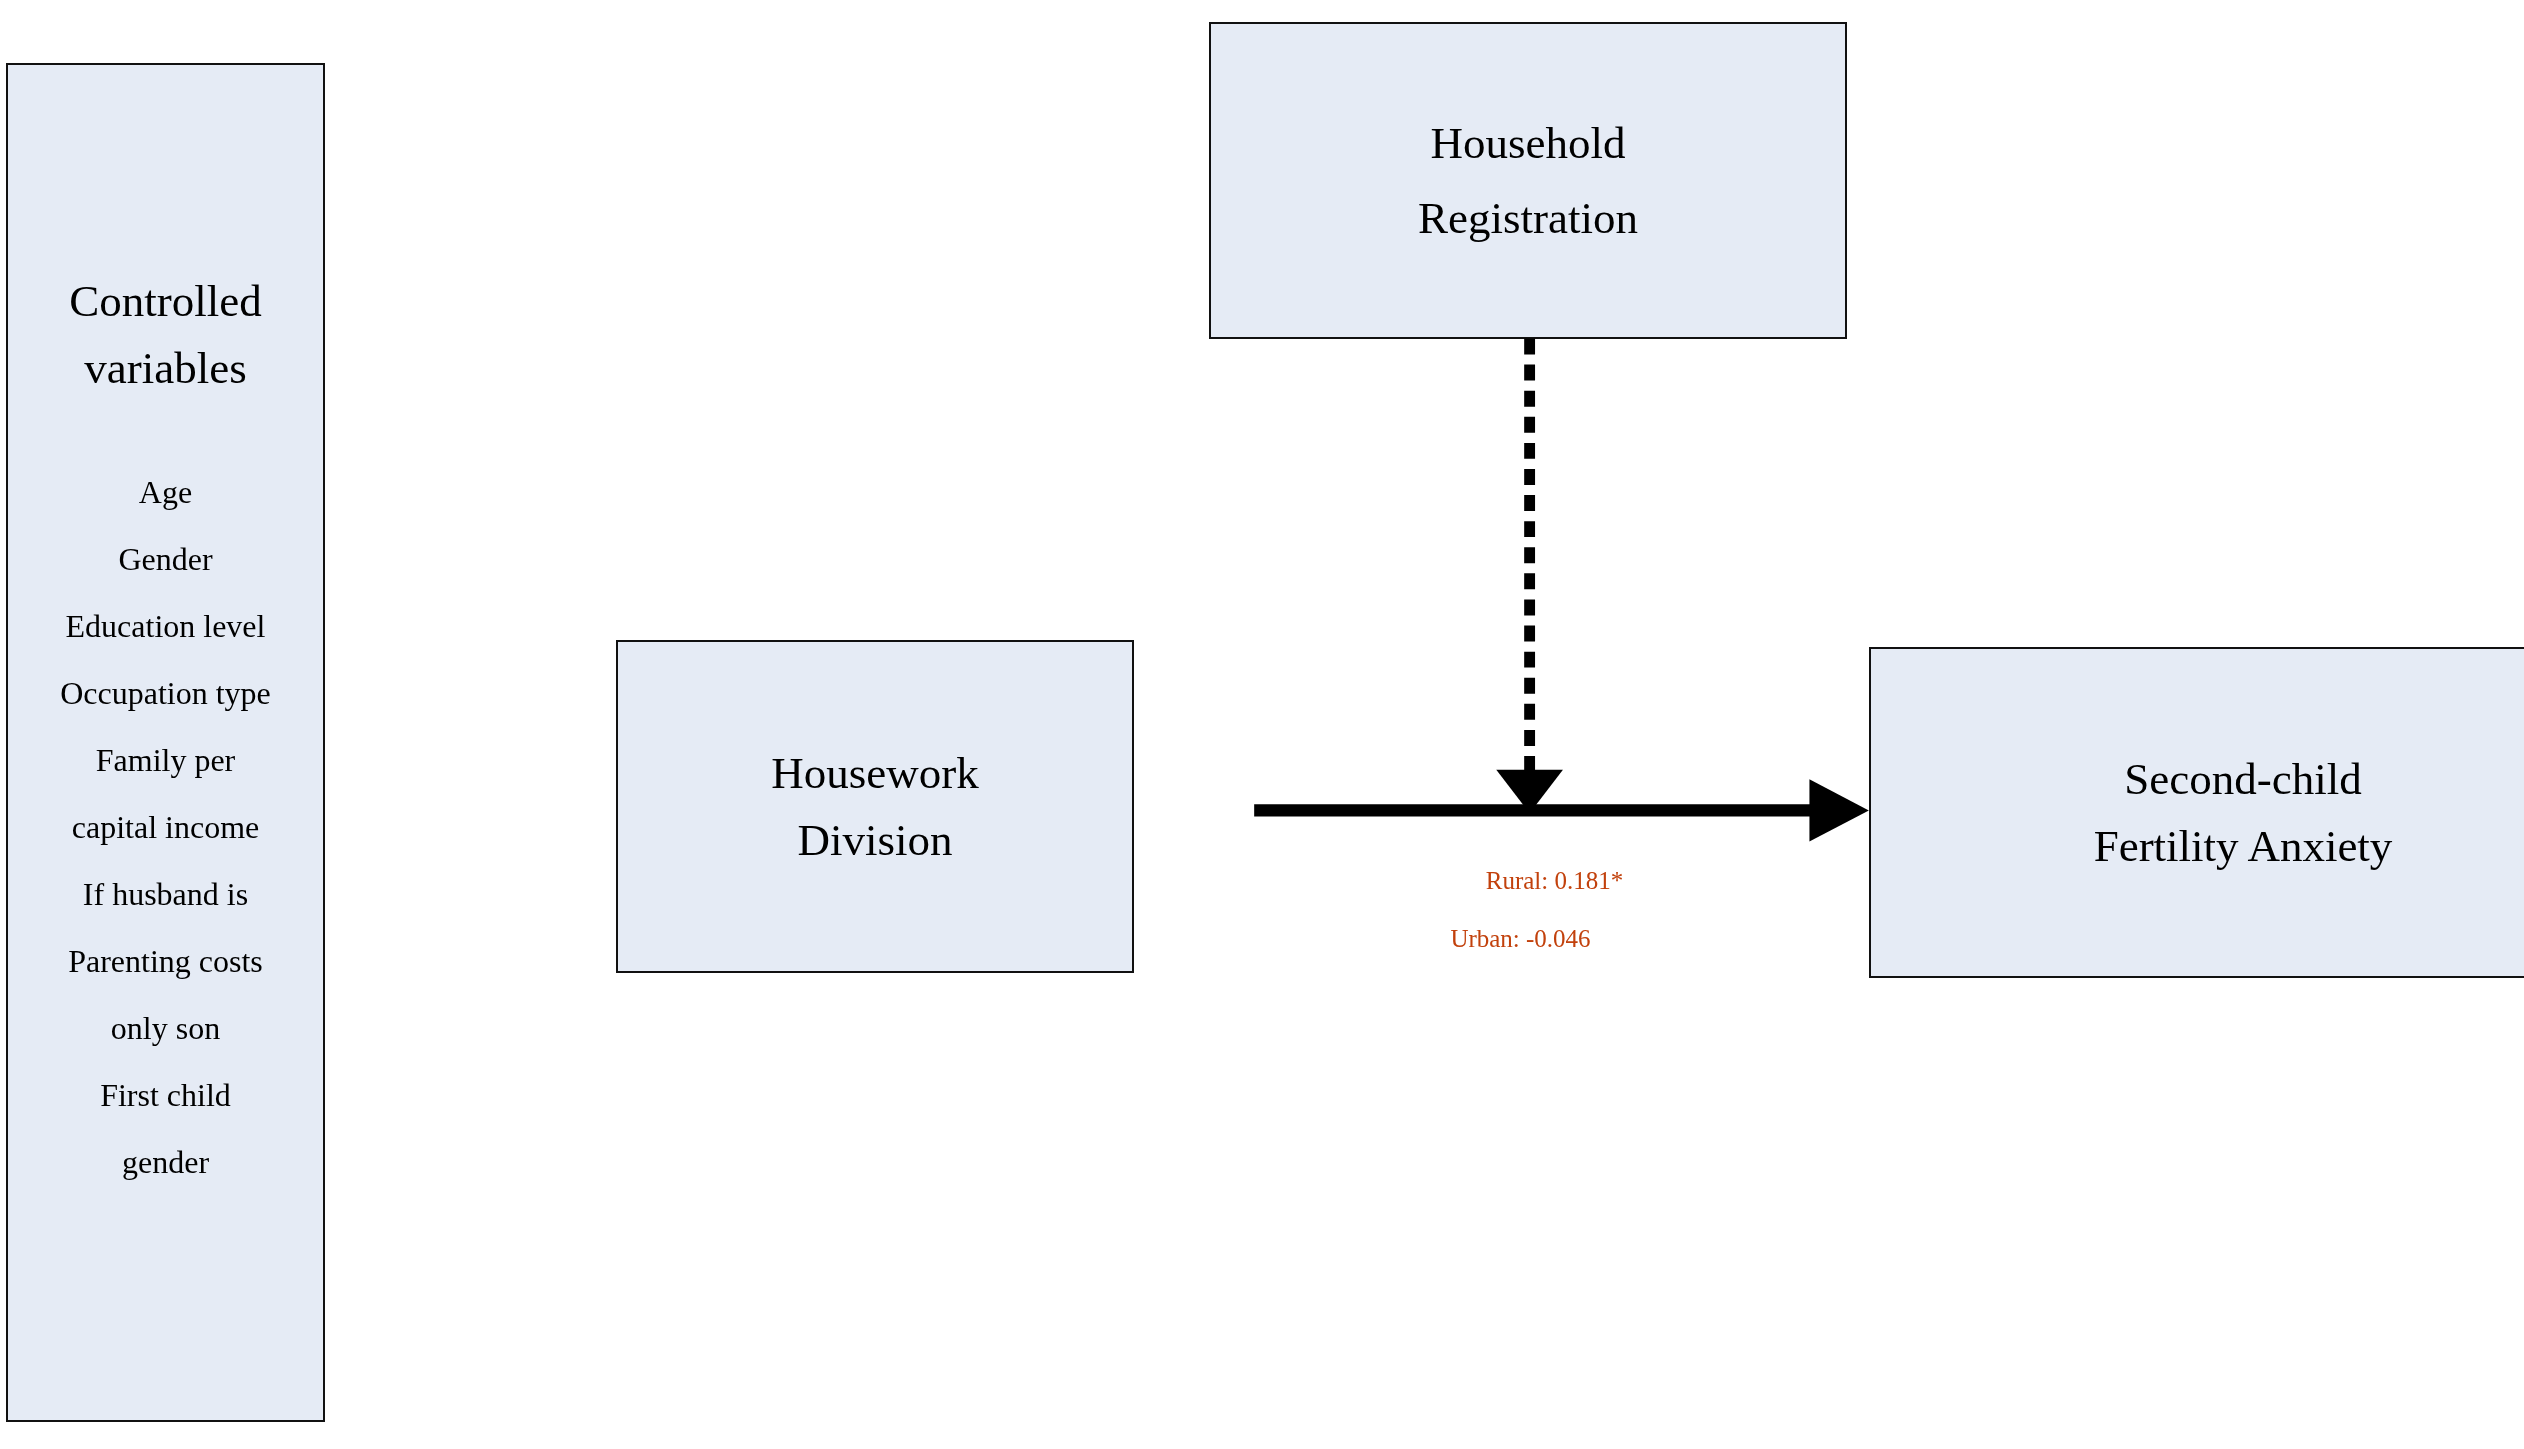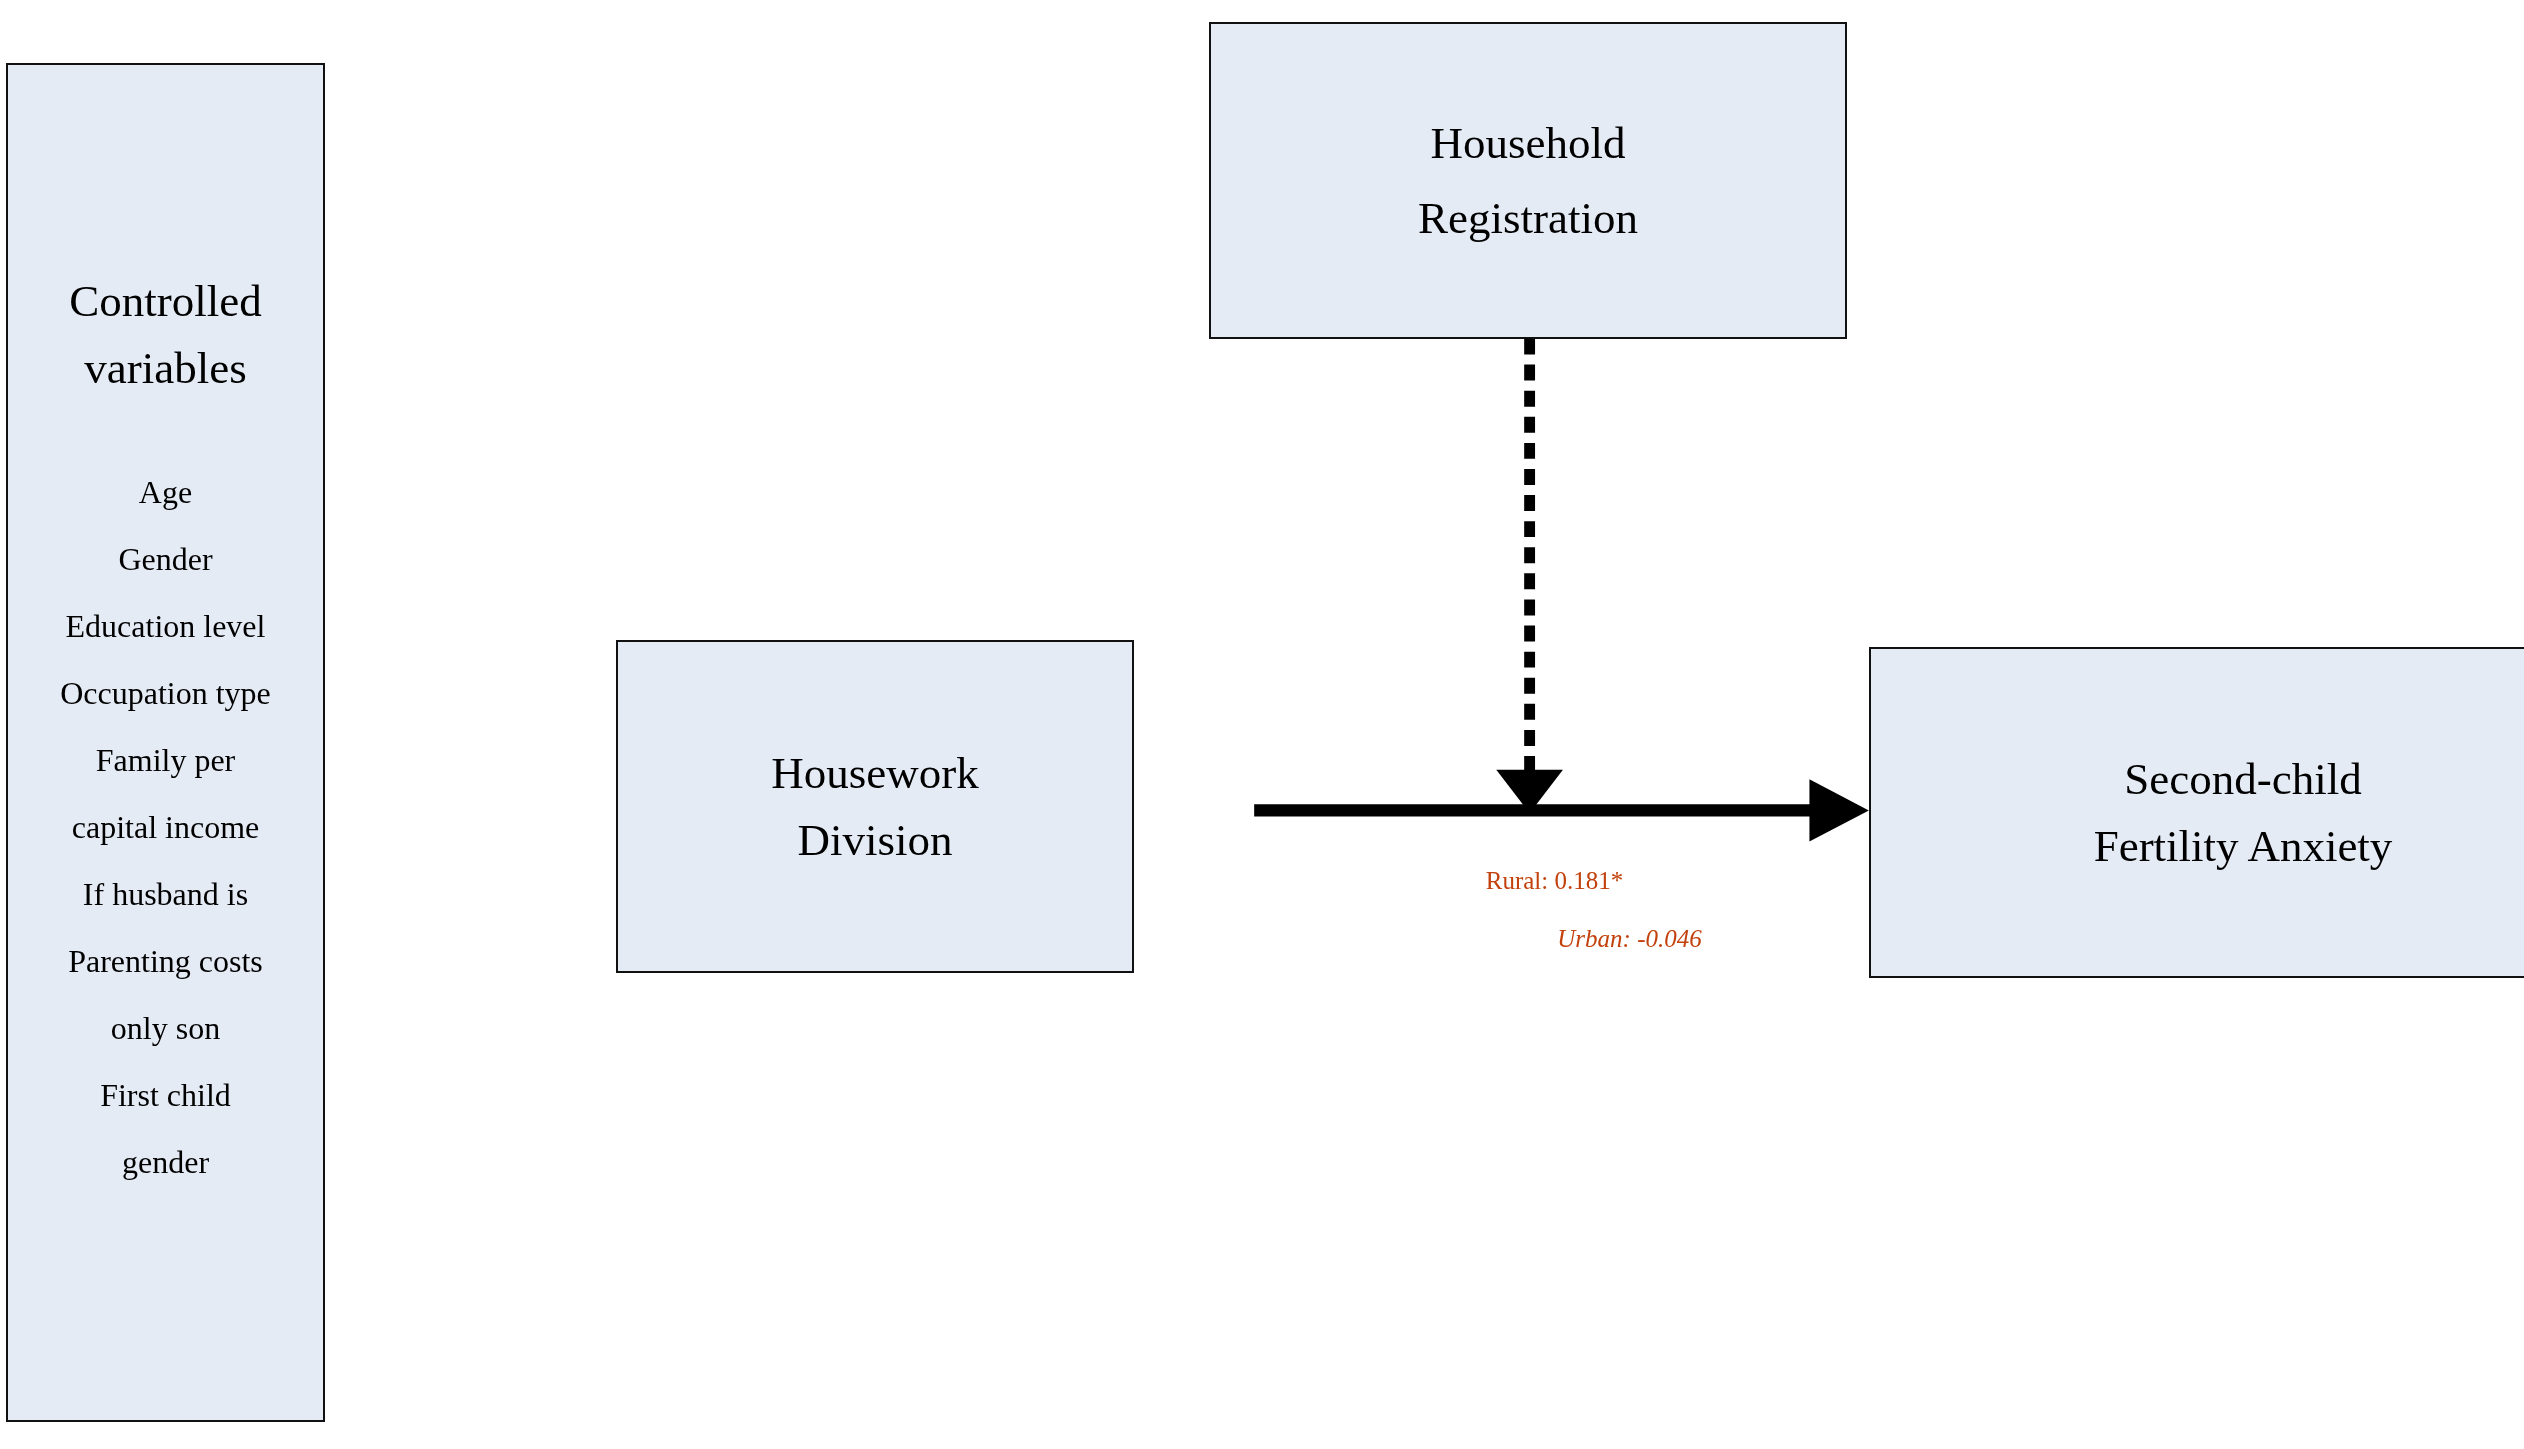--- a/index.html
+++ b/index.html
@@ -100,24 +100,23 @@
     font-size: 25px;
     line-height: 29px;
     color: #c2410c;
   }
   #coef-rural {
     left: 1337px;
     top: 866px;
     width: 435px;
   }
   #coef-urban {
-    left: 1412px;
+    left: 1303px;
     top: 924px;
     width: 435px;
-    font-style: italic;
   }
 </style>
 </head>
 <body>
 
 <div id="canvas">
 
   <div class="node-box" id="controlled-box">
     <div id="controlled-inner">
       <div id="controlled-title">

